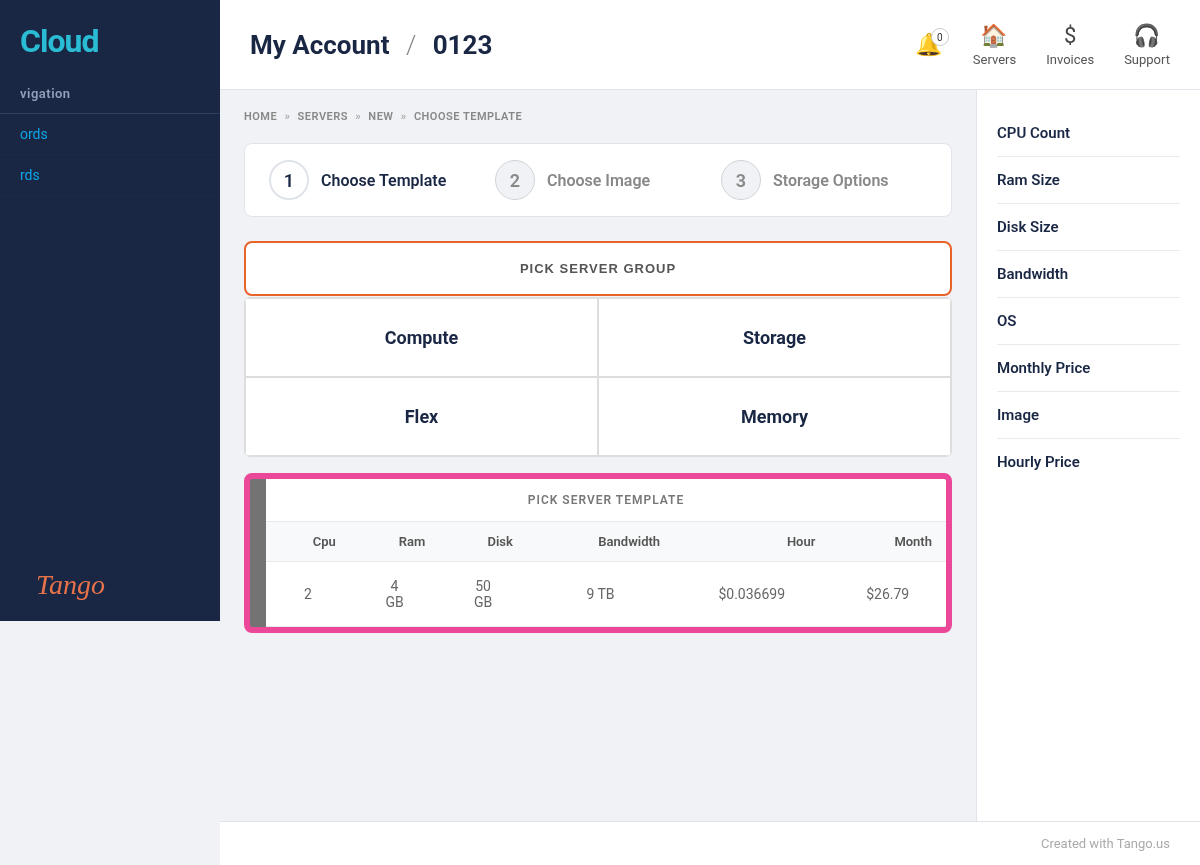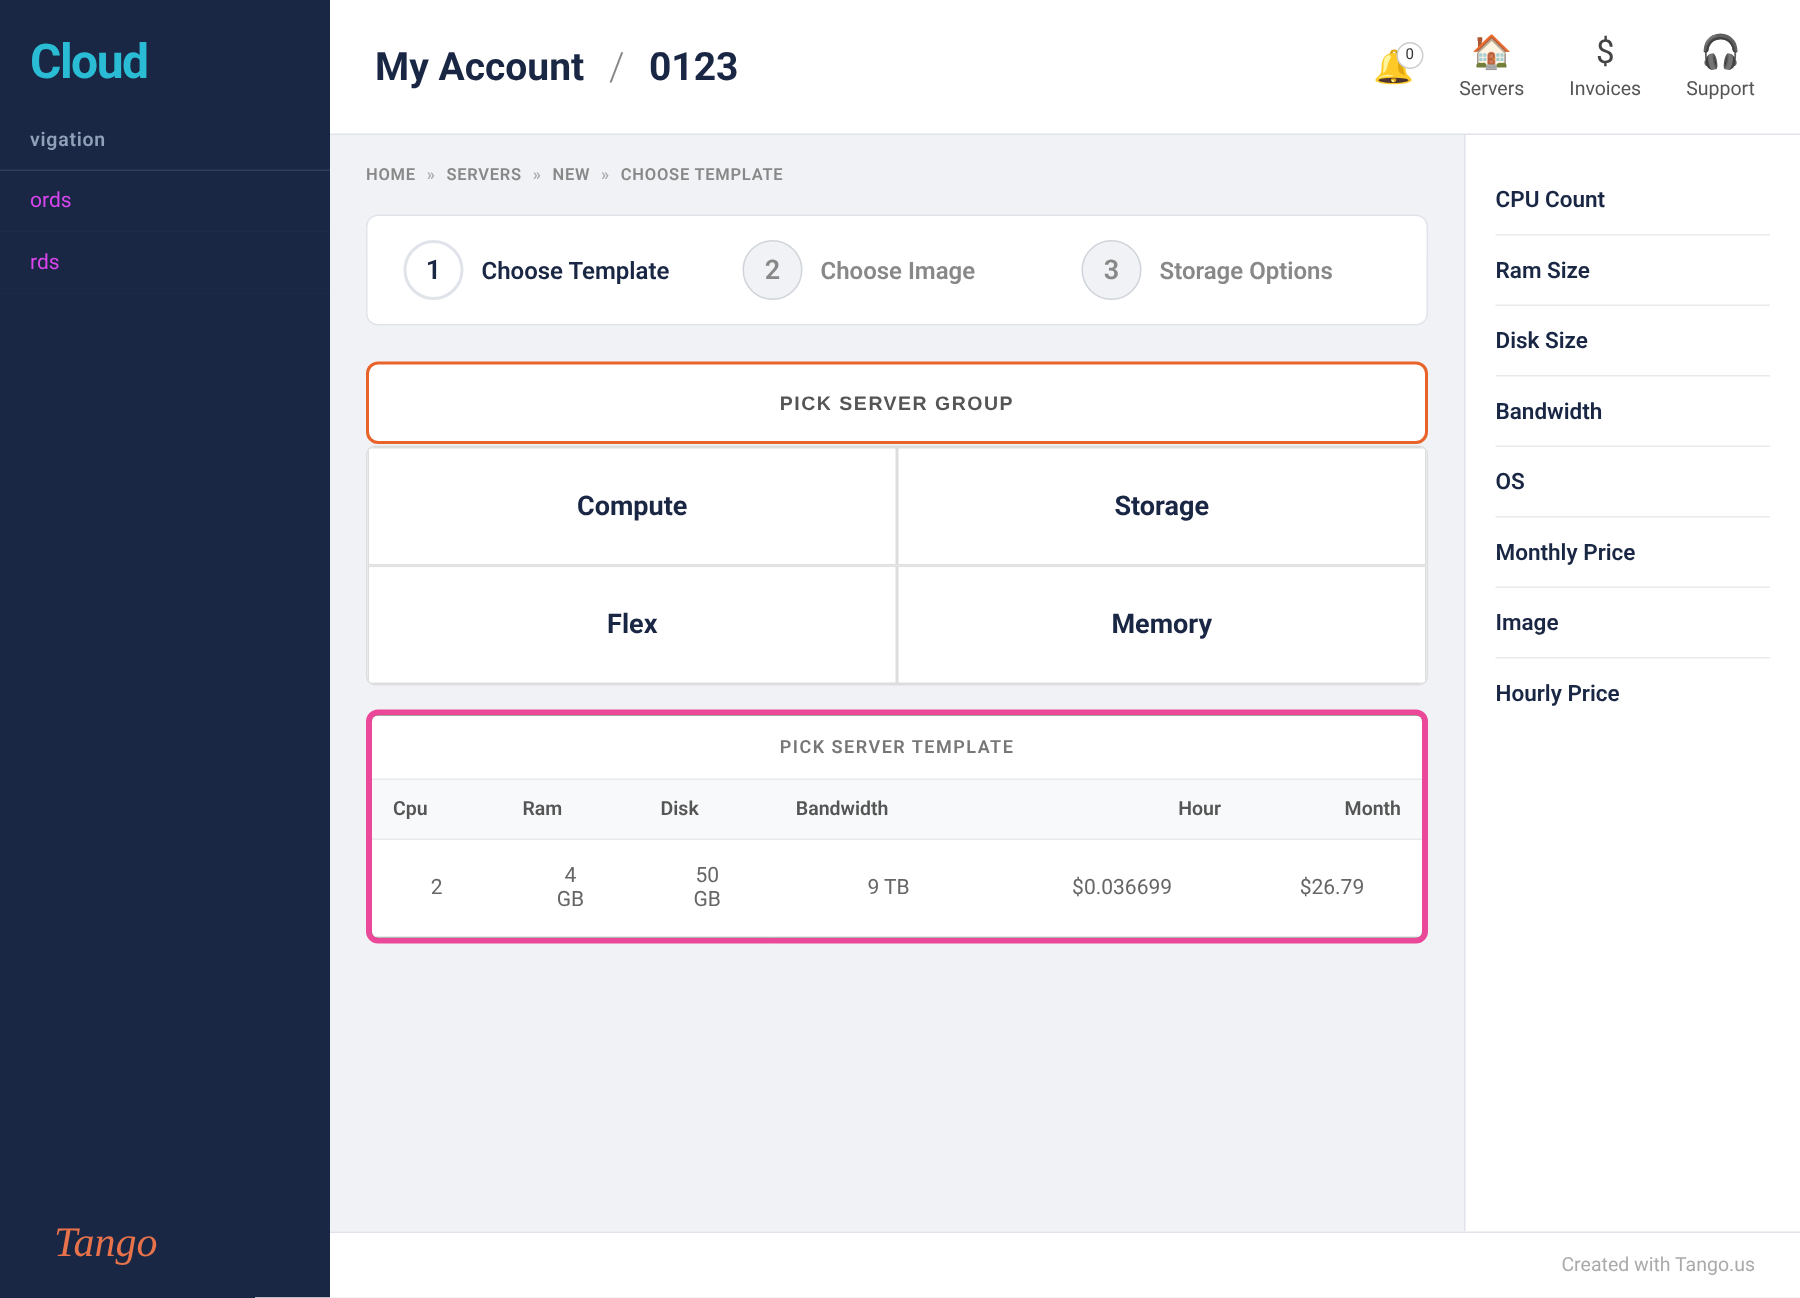--- a/index.html
+++ b/index.html
@@ -10,21 +10,21 @@
       height: 865px;
       overflow: hidden;
       display: flex;
     }
 
     
     .sidebar {
       width: 220px;
       min-width: 220px;
       background: #1a2744;
-      height: 865px;
+      height: 621px;
       display: flex;
       flex-direction: column;
       position: relative;
     }
     .sidebar-logo {
       padding: 22px 20px 18px 20px;
       font-size: 32px;
       font-weight: 700;
       color: #29bcd4;
       letter-spacing: -1px;
@@ -32,21 +32,21 @@
     .sidebar-nav-label {
       color: #8fa0b8;
       font-size: 13px;
       font-weight: 600;
       padding: 8px 20px 12px 20px;
       letter-spacing: 0.5px;
       border-bottom: 1px solid #2e3f5e;
     }
     .sidebar-item {
       padding: 12px 20px;
-      color: #d946ef;
+      color: #0ea5e9;
       font-size: 14px;
       cursor: pointer;
       border-bottom: 1px solid #22325050;
     }
     .sidebar-bottom {
       position: absolute;
       bottom: 20px;
       left: 36px;
     }
     .tango-logo {
@@ -189,25 +189,26 @@
       font-size: 16px;
       font-weight: 600;
       color: #888;
     }
     .step.active .step-label {
       color: #1a2744;
     }
 
     
     .section-box {
-      background: #22c55e;
+      background: #737373;
       border-radius: 8px;
-      border: 4px solid #ec4899;
+      border: 6px solid #ec4899;
       margin-bottom: 16px;
       overflow: hidden;
+      padding-left: 16px;
     }
     .pick-group-btn {
       width: 100%;
       padding: 18px;
       text-align: center;
       font-size: 13px;
       font-weight: 600;
       letter-spacing: 1px;
       color: #555;
       background: #fff;
@@ -255,21 +256,21 @@
     .template-table th {
       padding: 12px 14px;
       text-align: left;
       font-size: 13px;
       font-weight: 600;
       color: #555;
       border-bottom: 1px solid #e8eaed;
       background: #f8f9fa;
     }
     .template-table th.right { text-align: right; }
-    .template-table th.center { text-align: left; }
+    .template-table th.center { text-align: right; }
     .template-table td {
       padding: 16px 14px;
       text-align: left;
       font-size: 14px;
       color: #666;
       border-bottom: 1px solid #e8eaed;
     }
     .template-table td.center { text-align: center; }
     .template-table td.right { text-align: center; }
 

